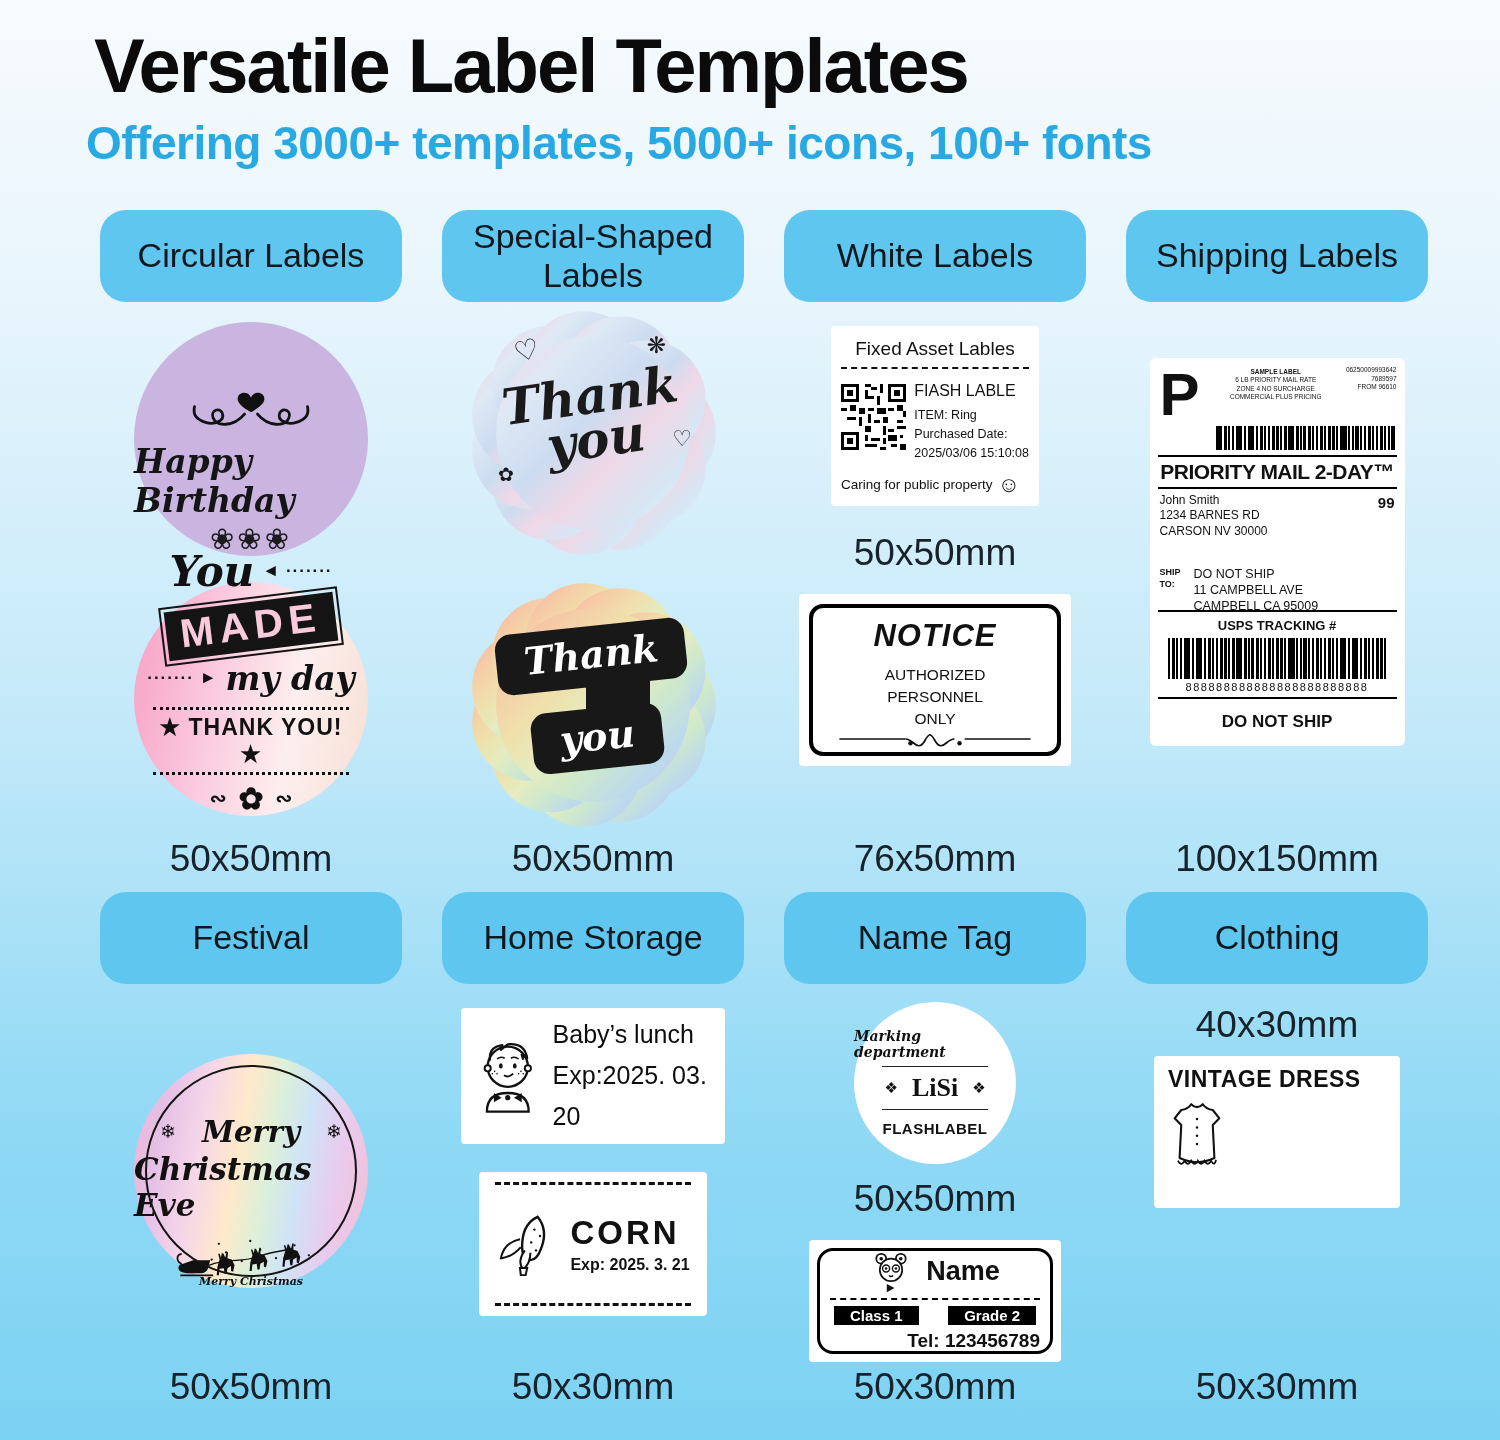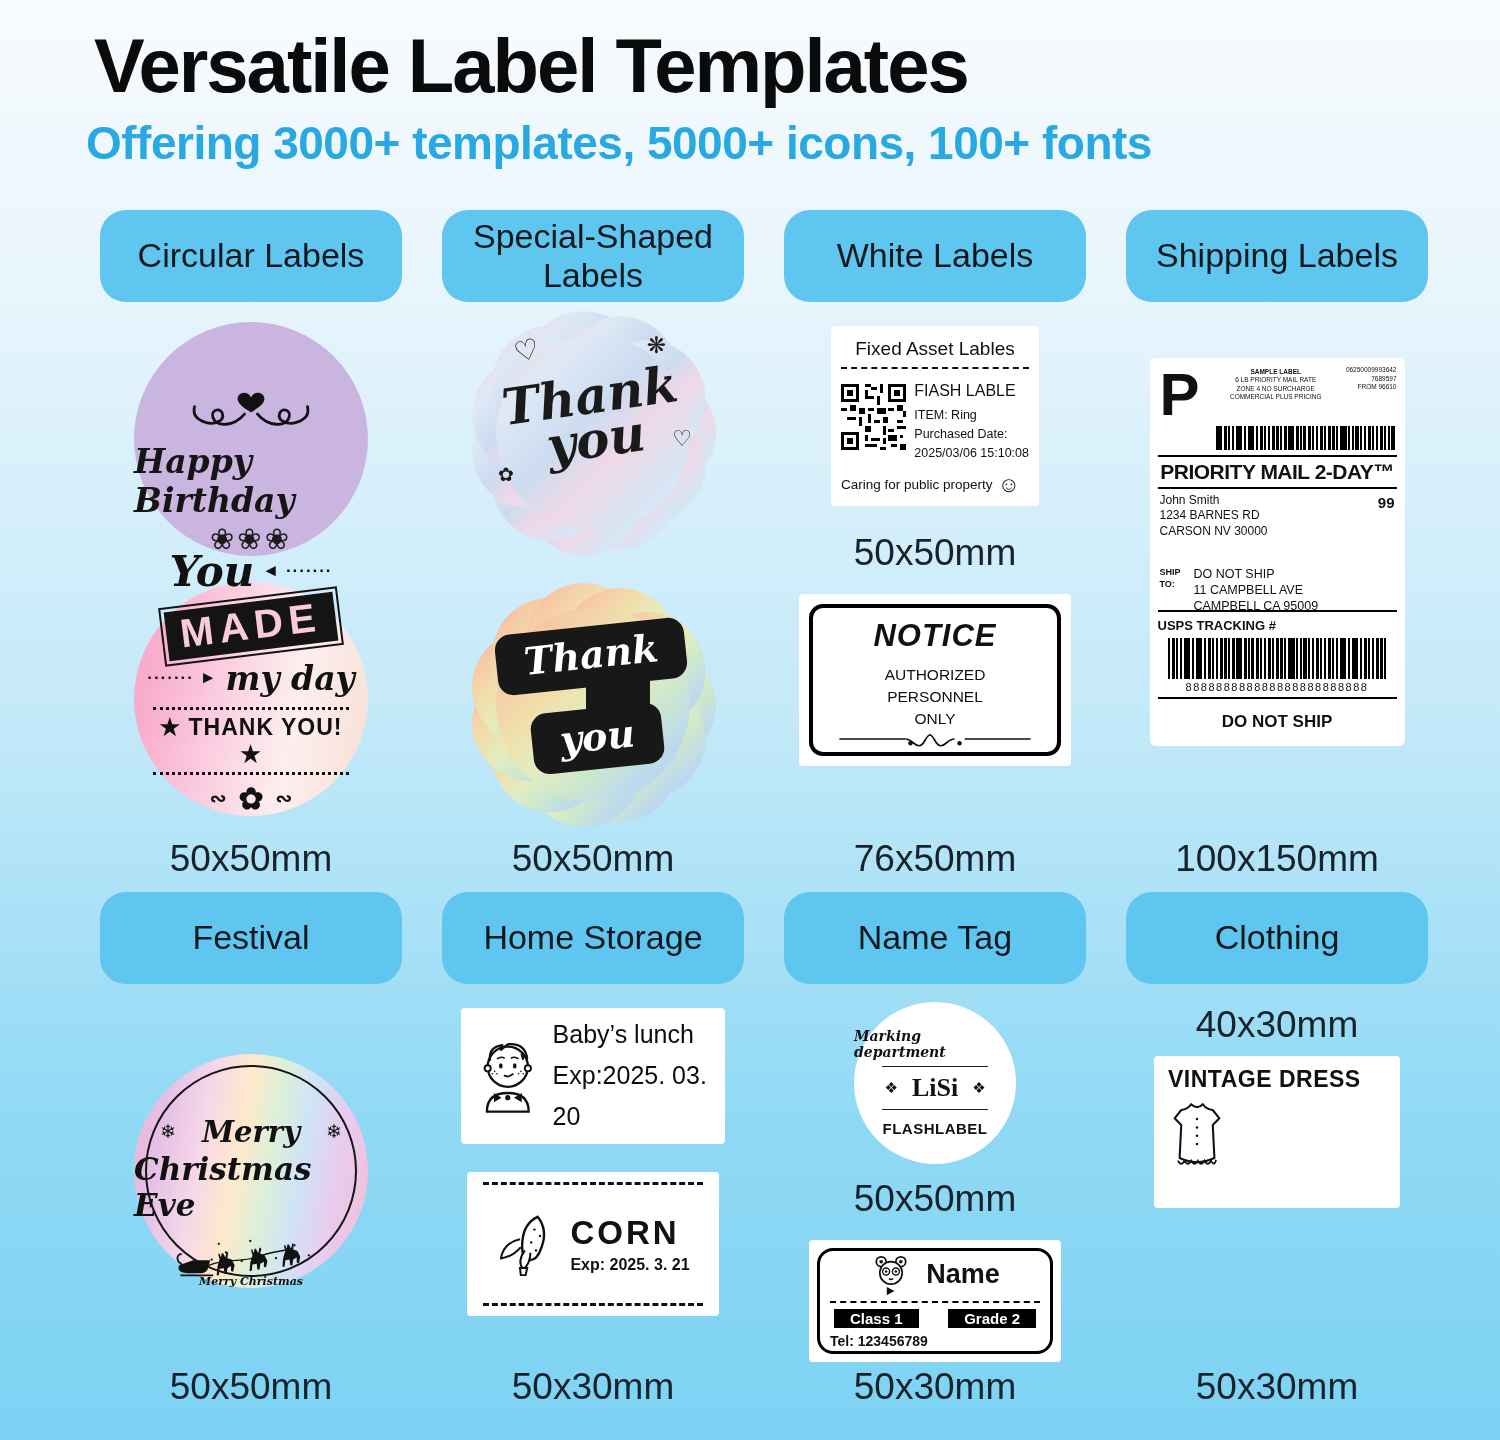--- a/index.html
+++ b/index.html
@@ -82,57 +82,57 @@
   .barcode{background-color:#fff;background-image:
     repeating-linear-gradient(90deg,#000 0 2px,transparent 2px 4px),
     repeating-linear-gradient(90deg,#000 0 1px,transparent 1px 6px),
     repeating-linear-gradient(90deg,transparent 0 5px,#000 5px 7px,transparent 7px 13px);}
   .sh-rule{border-top:2.5px solid #000;}
   .sh-band{font-size:21px;font-weight:700;text-align:center;padding:3px 0;letter-spacing:-0.5px;}
   .sh-addr{display:flex;justify-content:space-between;font-size:12px;line-height:1.3;padding:4px 2px;}
   .sh-99{font-weight:700;font-size:15px;}
   .sh-to{display:flex;gap:8px;font-size:12.5px;line-height:1.3;margin-top:22px;padding:0 2px;}
   .sh-to-label{font-size:9px;font-weight:700;width:26px;line-height:1.4;}
-  .sh-track{text-align:left;font-weight:700;font-size:13px;padding:4px 0 3px;margin-top:auto;}
+  .sh-track{text-align:center;font-weight:700;font-size:13px;padding:4px 0 3px;margin-top:auto;}
   .sh-bar{height:54px;margin:0 10px;}
   .sh-digits{font-size:11px;letter-spacing:1.5px;text-align:center;margin:2px 0 4px;}
   .sh-dns{font-weight:700;font-size:17px;text-align:center;padding:13px 0 14px;}
   
   .xmas{margin-top:64px;position:relative;
     background:linear-gradient(100deg,#f2b4d0 0%,#e4bfe6 14%,#f6d7e8 30%,#ffe9cb 44%,#dcf0d8 56%,#cfe3f7 68%,#e9cbed 82%,#f4bcd3 100%);}
   .xmas::before{content:"";position:absolute;inset:11px;border:2px solid #151515;border-radius:50%;}
   .xmas-row{display:flex;align-items:center;gap:26px;}
   .snow{font-size:19px;}
   .xmas-l1{font:italic 700 29px "DejaVu Serif",serif;}
   .xmas-l2{font:italic 700 31px "DejaVu Serif",serif;margin-top:2px;}
   .xmas-small{font:italic 700 11px "DejaVu Serif",serif;margin-top:-6px;}
   
   .baby{width:264px;height:136px;margin-top:18px;display:flex;align-items:center;gap:10px;padding:0 12px;}
   .baby-lines{font-size:25px;line-height:1.65;color:#0d0d0d;}
-  .corn{width:252px;height:144px;margin-top:28px;display:flex;flex-direction:column;align-items:center;padding:10px 16px;}
+  .corn{width:228px;height:144px;margin-top:28px;display:flex;flex-direction:column;align-items:center;padding:10px 16px;}
   .dashline{width:100%;border-top:3px dashed #111;}
   .corn-mid{display:flex;align-items:center;gap:10px;flex:1;}
   .corn-title{font-weight:900;font-size:33px;letter-spacing:3px;}
   .corn-exp{font-weight:700;font-size:16px;text-align:center;margin-top:4px;}
   
   .lisi{width:162px;height:162px;border-radius:50%;background:#fff;margin-top:12px;display:flex;flex-direction:column;align-items:center;justify-content:center;}
   .lisi-dept{font:italic 700 14px "DejaVu Serif",serif;}
   .lisi-hr{width:106px;border-top:1.5px solid #222;margin:6px 0;}
   .lisi-row{display:flex;align-items:center;gap:14px;}
   .orn{font-size:15px;}
   .lisi-name{font:700 26px "Liberation Serif",serif;}
   .lisi-brand{font-weight:700;font-size:15px;letter-spacing:.5px;margin-top:4px;}
   .ncard{width:252px;height:122px;margin-top:10px;padding:8px;}
   .ncard-inner{border:3px solid #000;border-radius:16px;height:100%;box-sizing:border-box;display:flex;flex-direction:column;justify-content:center;padding:2px 10px;}
   .ncard-top{display:flex;align-items:center;justify-content:center;gap:14px;}
   .ncard-name{font-weight:800;font-size:27px;}
   .ncard-dash{border-top:2.5px dashed #000;margin:4px 0 6px;}
   .ncard-pills{display:flex;justify-content:space-between;padding:0 4px;}
   .np{background:#000;color:#fff;font-weight:700;font-size:15px;padding:1px 16px;}
-  .ncard-tel{font-weight:800;font-size:14px;text-align:left;margin-top:5px;}
+  .ncard-tel{font-weight:800;font-size:19px;text-align:right;margin-top:5px;}
   
   .cloth{width:232px;height:152px;margin-top:10px;padding:8px;}
   .cloth-inner{border:2.5px solid #000;height:100%;box-sizing:border-box;position:relative;padding:8px 12px;display:flex;flex-direction:column;justify-content:space-around;}
   .cloth-line{font:700 15.5px "Liberation Serif",serif;}
   .shirt{position:absolute;top:8px;right:8px;}
   .vintage{width:246px;height:152px;padding:10px 14px;}
   .v-title{font-weight:800;font-size:23px;letter-spacing:.5px;}
   .v-row{display:flex;align-items:center;margin-top:4px;}
   .v-lines{margin-left:16px;font-size:20px;line-height:2.1;color:#0d0d0d;}
   svg{display:block;}

